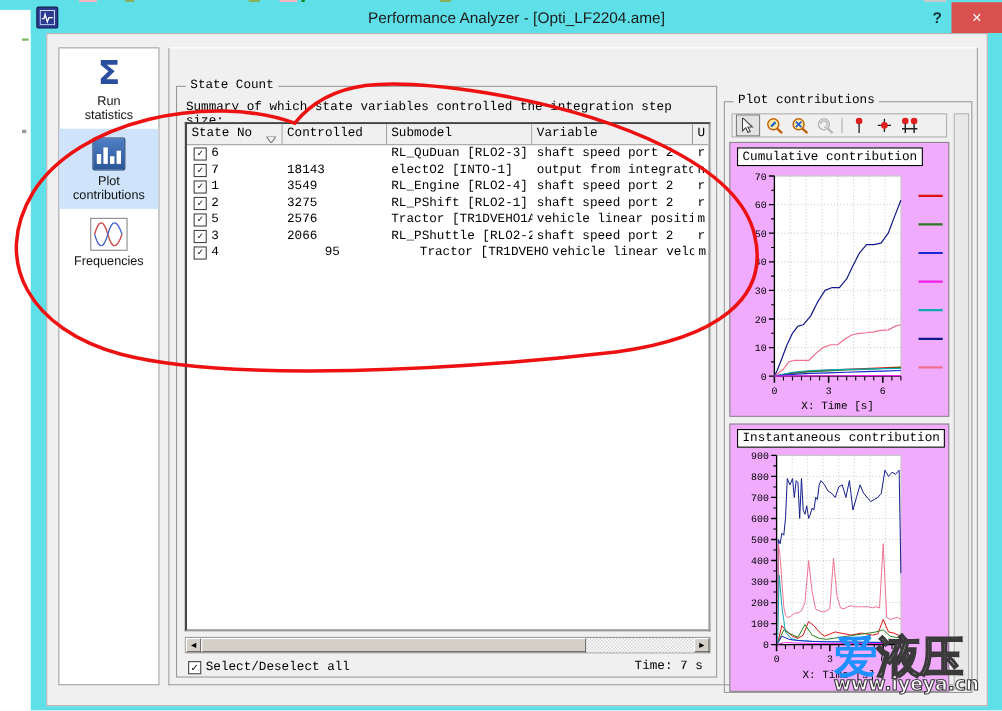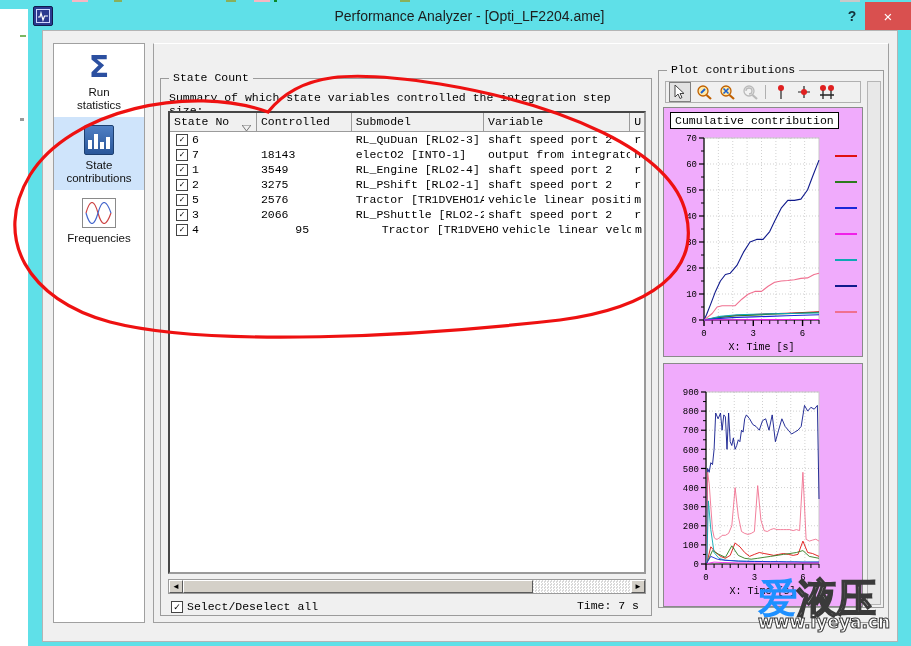--- a/index.html
+++ b/index.html
@@ -158,21 +158,21 @@
   #sb-thumb{height:13px;background:#d4d0c8;border:1px solid #fff;
     border-right-color:#5a5a5a;border-bottom-color:#5a5a5a;box-sizing:border-box;}
   #sb-track{flex:1;background:
     repeating-conic-gradient(#fff 0% 25%, #d8d8d8 0% 50%) 0 0/3px 3px;}
 
   #selectall-row{position:absolute;left:8px;top:520px;display:flex;align-items:center;}
   #time-readout{position:absolute;right:12px;top:520px;font-family:Liberation Mono, monospace;}
 
   
   #plot-group{
-    position:absolute;left:504px;top:26px;width:226px;height:538px;
+    position:absolute;left:504px;top:48px;width:226px;height:538px;
     border:1px solid #9b9b9b;box-sizing:border-box;padding-left:44px;
   }
   #plot-legendlabel{position:absolute;left:8px;top:-8px;background:#f0f0f0;padding:0 4px;}
   #plot-toolbar{
     position:absolute;left:6px;top:10px;width:196px;height:22px;
     background:#f0f0f0;border:1px solid #b0b0b0;box-sizing:border-box;
     display:flex;align-items:center;gap:3px;padding-left:3px;
   }
   .tbtn{width:20px;height:18px;display:flex;align-items:center;justify-content:center;}
   .tbtn.pressed{border:1px solid #808080;background:#e2e2e2;}
@@ -254,21 +254,21 @@
 
       <div class="side-item selected">
         <div class="side-ico">
           <span class="bars-ico">
               <i style="height:9px"></i>
               <i style="height:15px"></i>
               <i style="height:7px"></i>
               <i style="height:12px"></i>
             </span>
         </div>
-        <div>State</div>
+        <div>Plot</div>
         <div>contributions</div>
       </div>
 
       <div class="side-item">
         <div class="side-ico">
           <span class="wave-ico">
             <svg width="28" height="22" viewBox="0 0 28 22">
               <path d="M1,11 C5,-3 9,-3 13,11 C17,25 21,25 26,11" fill="none" stroke="#c44" stroke-width="1.2"></path>
               <path d="M1,11 C5,25 9,25 13,11 C17,-3 21,-3 26,11" fill="none" stroke="#46c" stroke-width="1.2"></path>
             </svg>
@@ -514,20 +514,21 @@
               <line x1="171" y1="74" x2="193" y2="74" stroke="#2d7a1e" stroke-width="2"></line>
               <line x1="171" y1="100" x2="193" y2="100" stroke="#1a27d8" stroke-width="2"></line>
               <line x1="171" y1="126" x2="193" y2="126" stroke="#f020e8" stroke-width="2"></line>
               <line x1="171" y1="152" x2="193" y2="152" stroke="#0fa8b4" stroke-width="2"></line>
               <line x1="171" y1="178" x2="193" y2="178" stroke="#101a8c" stroke-width="2"></line>
               <line x1="171" y1="204" x2="193" y2="204" stroke="#f07090" stroke-width="2"></line>
             </svg>
         </div>
 
         <div class="chart-box" id="chart-instant">
+          <div class="chart-title mono">Instantaneous contribution</div>
           <svg class="chart-svg" id="svg-instant" width="200" height="244" viewBox="0 0 200 244">
               <rect x="42" y="28" width="113" height="172" fill="#ffffff" stroke="#c9c9c9" stroke-width="1"></rect>
               <line x1="42" y1="180.88888888888889" x2="155" y2="180.88888888888889" stroke="#bdbdbd" stroke-width="0.7" stroke-dasharray="1,2"></line>
               <line x1="42" y1="161.77777777777777" x2="155" y2="161.77777777777777" stroke="#bdbdbd" stroke-width="0.7" stroke-dasharray="1,2"></line>
               <line x1="42" y1="142.66666666666669" x2="155" y2="142.66666666666669" stroke="#bdbdbd" stroke-width="0.7" stroke-dasharray="1,2"></line>
               <line x1="42" y1="123.55555555555556" x2="155" y2="123.55555555555556" stroke="#bdbdbd" stroke-width="0.7" stroke-dasharray="1,2"></line>
               <line x1="42" y1="104.44444444444444" x2="155" y2="104.44444444444444" stroke="#bdbdbd" stroke-width="0.7" stroke-dasharray="1,2"></line>
               <line x1="42" y1="85.33333333333334" x2="155" y2="85.33333333333334" stroke="#bdbdbd" stroke-width="0.7" stroke-dasharray="1,2"></line>
               <line x1="42" y1="66.22222222222223" x2="155" y2="66.22222222222223" stroke="#bdbdbd" stroke-width="0.7" stroke-dasharray="1,2"></line>
               <line x1="42" y1="47.111111111111114" x2="155" y2="47.111111111111114" stroke="#bdbdbd" stroke-width="0.7" stroke-dasharray="1,2"></line>

